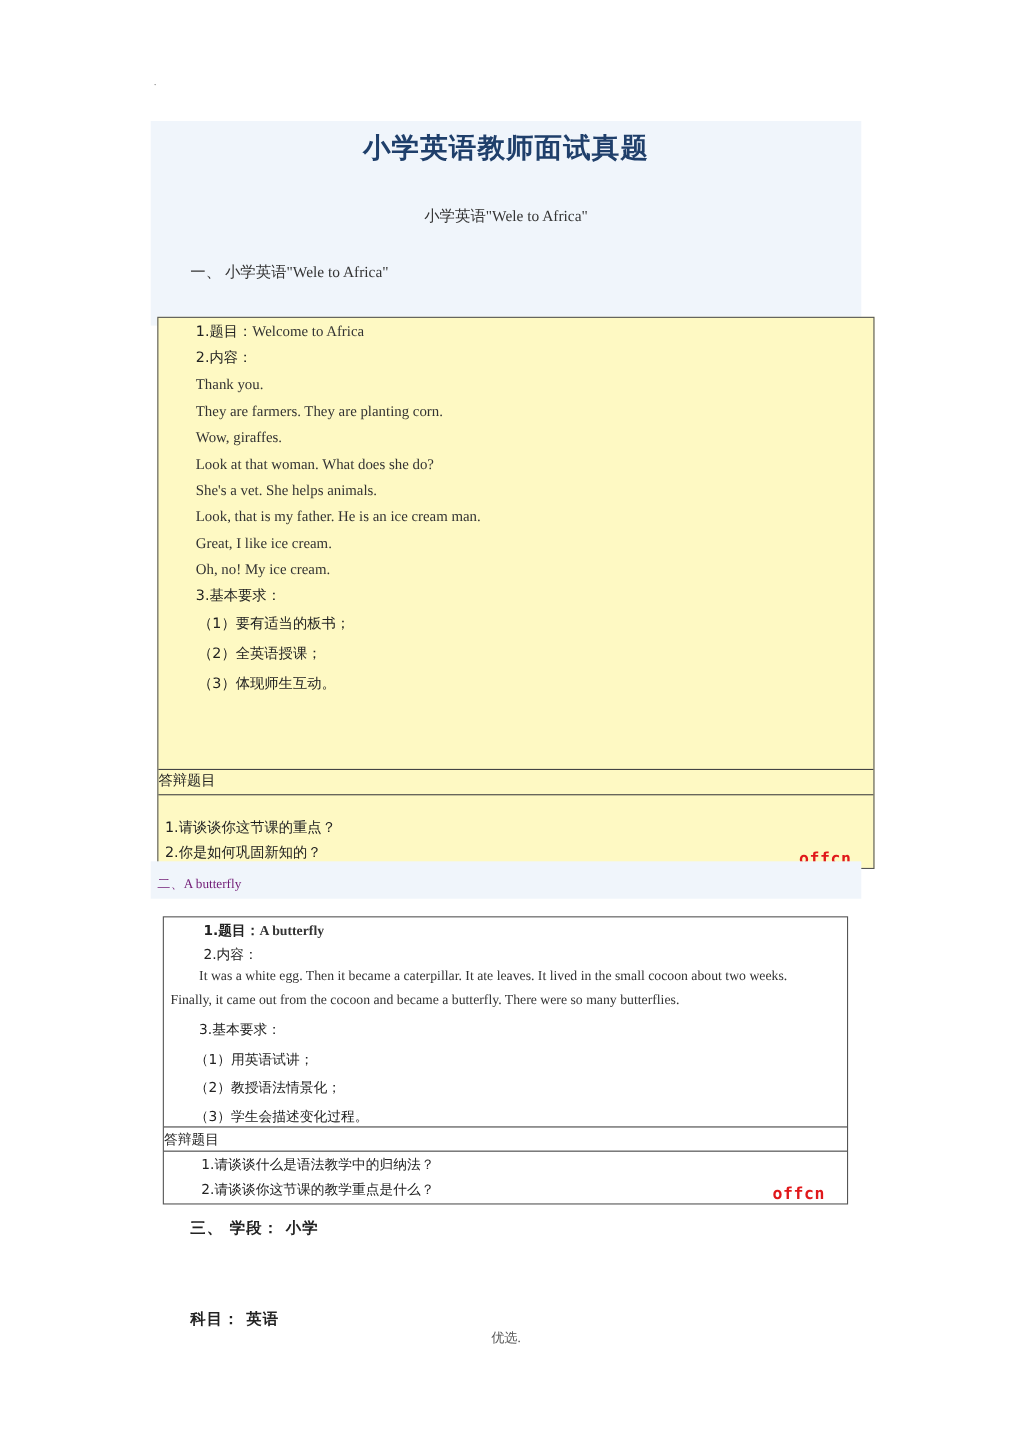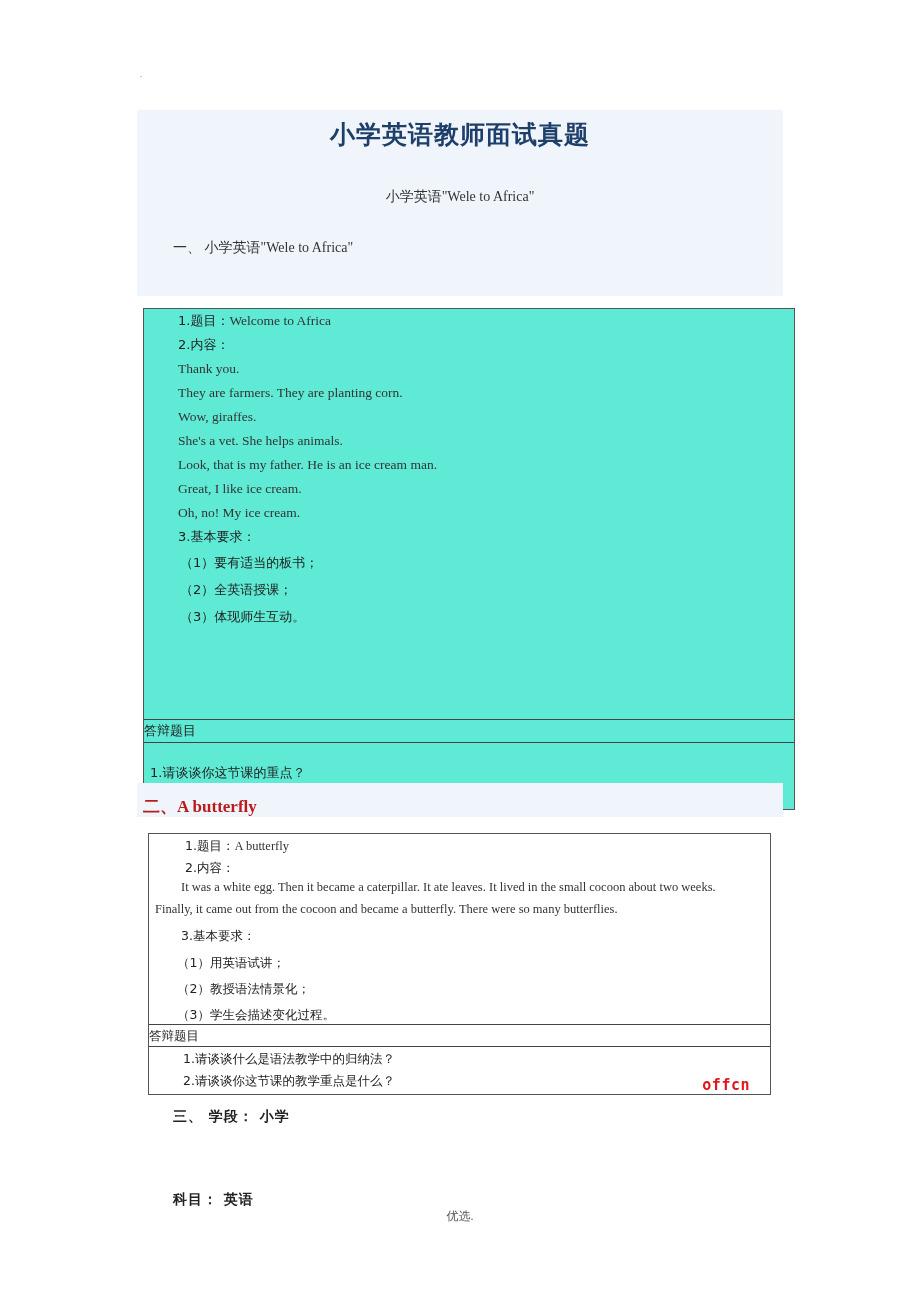--- a/index.html
+++ b/index.html
@@ -6,34 +6,34 @@
   body { width: 920px; height: 1302px; position: relative; overflow: hidden;
          font-family: "Liberation Serif", "DejaVu Serif", serif; color: #222; }
   .dot { position: absolute; left: 140px; top: 70px; font-size: 8px; color: #555; }
   .header-panel { position: absolute; left: 137px; top: 110px; width: 646px; height: 186px; background: #f0f5fb; }
   .doc-title { position: absolute; left: 137px; width: 646px; top: 118px; text-align: center;
                font-size: 25px; font-weight: bold; color: #1f3f6b; letter-spacing: 1px;
                font-family: "DejaVu Serif", serif; }
   .subtitle { position: absolute; left: 137px; width: 646px; top: 188px; text-align: center; font-size: 14px; color: #333; }
   .sec1 { position: absolute; left: 173px; top: 239px; font-size: 14px; color: #333; }
 
-  .table1 { position: absolute; left: 143px; top: 308px; width: 650px; border: 1.5px solid #555; background: #5eead4; }
+  .table1 { position: absolute; left: 143px; top: 288px; width: 650px; border: 1.5px solid #555; background: #fef9c3; }
   .table1 .content { padding: 0 0 6px 34px; height: 404px; position: relative; }
   .line { font-size: 13.5px; line-height: 24px; color: #333; white-space: nowrap; }
   .cn { font-family: "DejaVu Sans", sans-serif; font-size: 13px; color: #222; }
   .req { padding-left: 2px; }
   .row-head { border-top: 1.5px solid #444; text-align: left; font-family: "DejaVu Sans", sans-serif;
               font-size: 13px; line-height: 22px; height: 22px; color: #222; }
   .qa { border-top: 1.5px solid #444; position: relative; padding: 18px 0 2px 6px; }
   .qa .q { font-family: "DejaVu Sans", sans-serif; font-size: 13px; line-height: 23px; color: #222; }
   .logo { position: absolute; right: 20px; bottom: 0px; color: #e0181b; font-family: "DejaVu Sans Mono", monospace;
           font-weight: bold; font-size: 15px; letter-spacing: 0.5px; }
 
   .sec2-panel { position: absolute; left: 137px; top: 783px; width: 646px; height: 34px; background: #f0f5fb; }
-  .sec2 { position: absolute; left: 143px; top: 795px; font-size: 17px; color: #b91c1c; font-weight: bold; }
+  .sec2 { position: absolute; left: 143px; top: 795px; font-size: 12px; color: #701a75; }
 
   .table2 { position: absolute; left: 148px; top: 833px; width: 621px; border: 1.5px solid #555; background: #fff; }
   .table2 .content { height: 190px; position: relative; }
   .t2line { font-size: 12.5px; line-height: 22px; color: #333; white-space: nowrap; position: absolute; }
   .t2cn { font-family: "DejaVu Sans", sans-serif; font-size: 12.5px; color: #222; }
   .table2 .row-head { font-size: 12.5px; line-height: 21px; height: 21px; }
   .table2 .qa { padding: 1px 0 2px 34px; }
   .table2 .qa .q { font-size: 12.5px; line-height: 22px; }
 
   .sec3 { position: absolute; left: 173px; top: 1108px; font-size: 14px; font-weight: bold; color: #222;
@@ -54,20 +54,21 @@
 
 <div class="table1">
   <div class="content">
     <div class="line">
       <span class="cn">1.题目：</span><span>Welcome to Africa</span>
     </div>
     <div class="line cn">2.内容：</div>
     <div class="line">Thank you.</div>
     <div class="line">They are farmers. They are planting corn.</div>
     <div class="line">Wow, giraffes.</div>
+    <div class="line">Look at that woman. What does she do?</div>
     <div class="line">She's a vet. She helps animals.</div>
     <div class="line">Look, that is my father. He is an ice cream man.</div>
     <div class="line">Great, I like ice cream.</div>
     <div class="line">Oh, no! My ice cream.</div>
     <div class="line cn">3.基本要求：</div>
     <div class="line cn req" style="line-height:27px">（1）要有适当的板书；</div>
     <div class="line cn req" style="line-height:27px">（2）全英语授课；</div>
     <div class="line cn req" style="line-height:27px">（3）体现师生互动。</div>
   </div>
   <div class="row-head">答辩题目</div>
@@ -76,21 +77,21 @@
     <div class="q">2.你是如何巩固新知的？</div>
     <div class="logo">offcn</div>
   </div>
 </div>
 
 <div class="sec2-panel"></div>
 <div class="sec2">二、A butterfly</div>
 
 <div class="table2">
   <div class="content">
-    <div class="t2line" style="left:36px; top:1px;">
+    <div class="t2line" style="left:36px; top:1px;font-weight:bold;">
       <span class="t2cn">1.题目：</span><span>A butterfly</span>
     </div>
     <div class="t2line t2cn" style="left:36px; top:23px;">2.内容：</div>
     <div class="t2line" style="left:32px; top:42px;">It was a white egg. Then it became a caterpillar. It ate leaves. It lived in the small cocoon about two weeks.</div>
     <div class="t2line" style="left:6px; top:64px;">Finally, it came out from the cocoon and became a butterfly. There were so many butterflies.</div>
     <div class="t2line t2cn" style="left:32px; top:91px;">3.基本要求：</div>
     <div class="t2line t2cn" style="left:28px; top:118px;">（1）用英语试讲；</div>
     <div class="t2line t2cn" style="left:28px; top:144px;">（2）教授语法情景化；</div>
     <div class="t2line t2cn" style="left:28px; top:170px;">（3）学生会描述变化过程。</div>
   </div>

